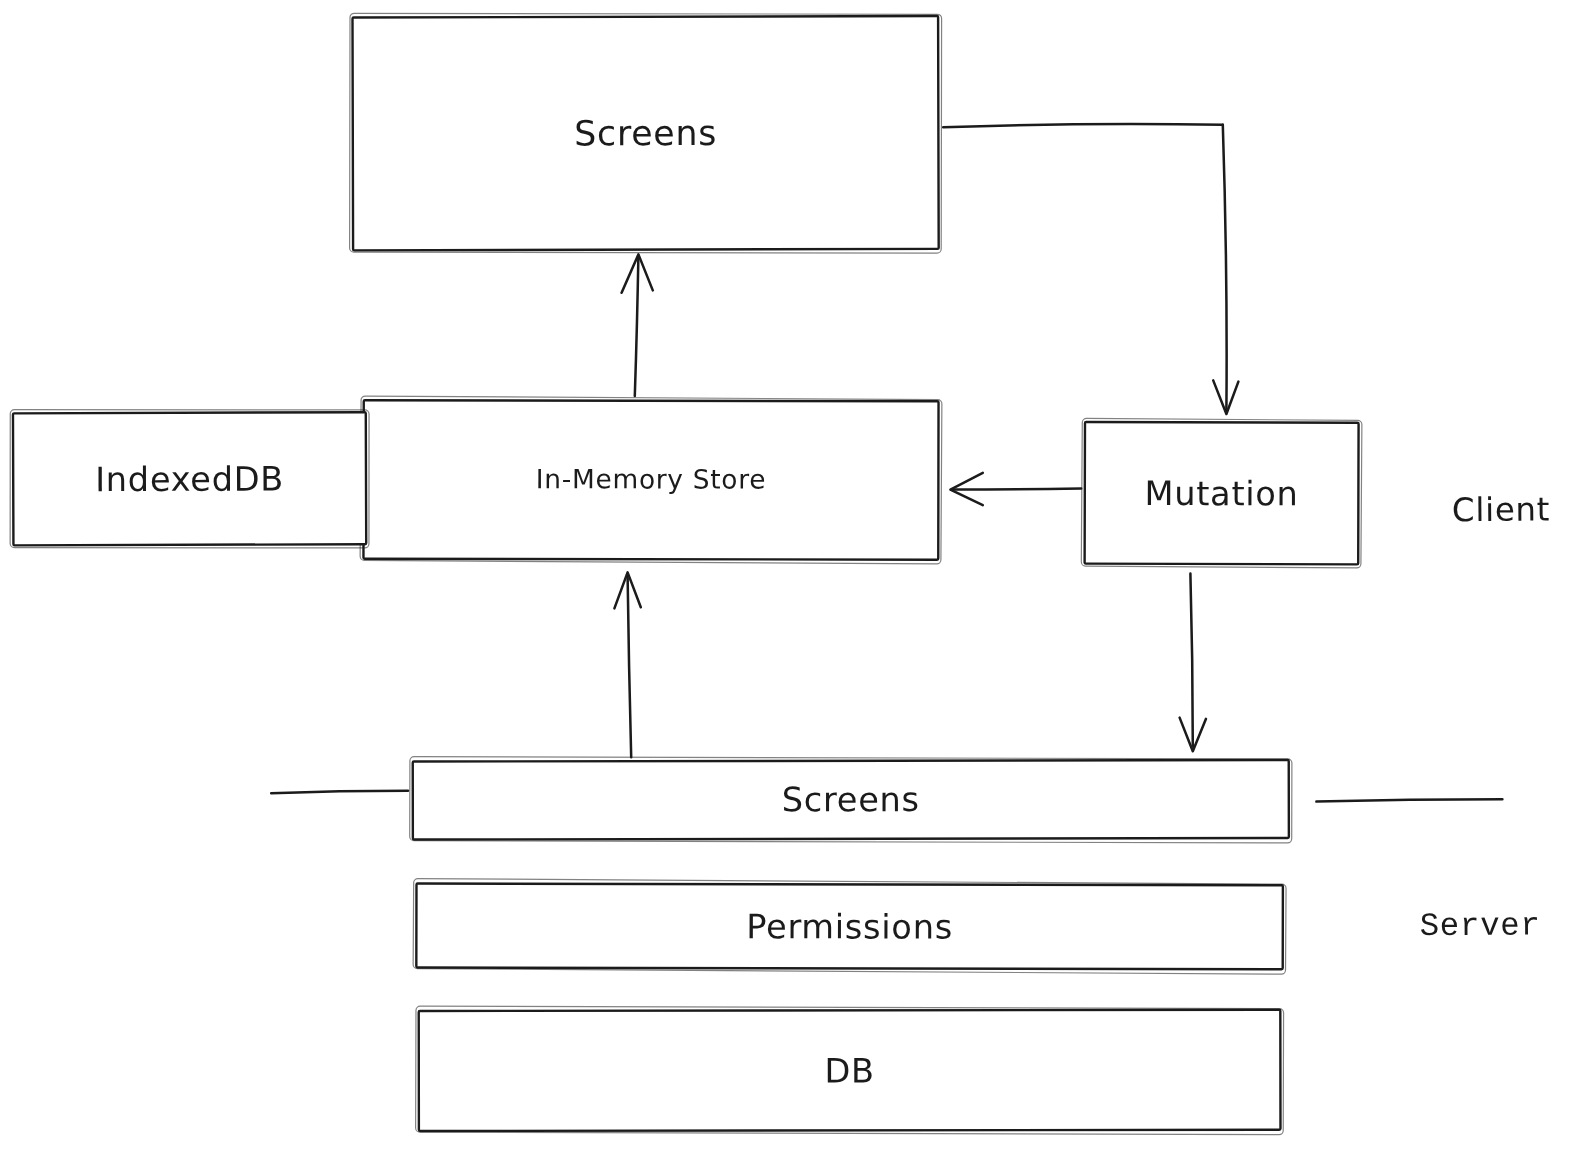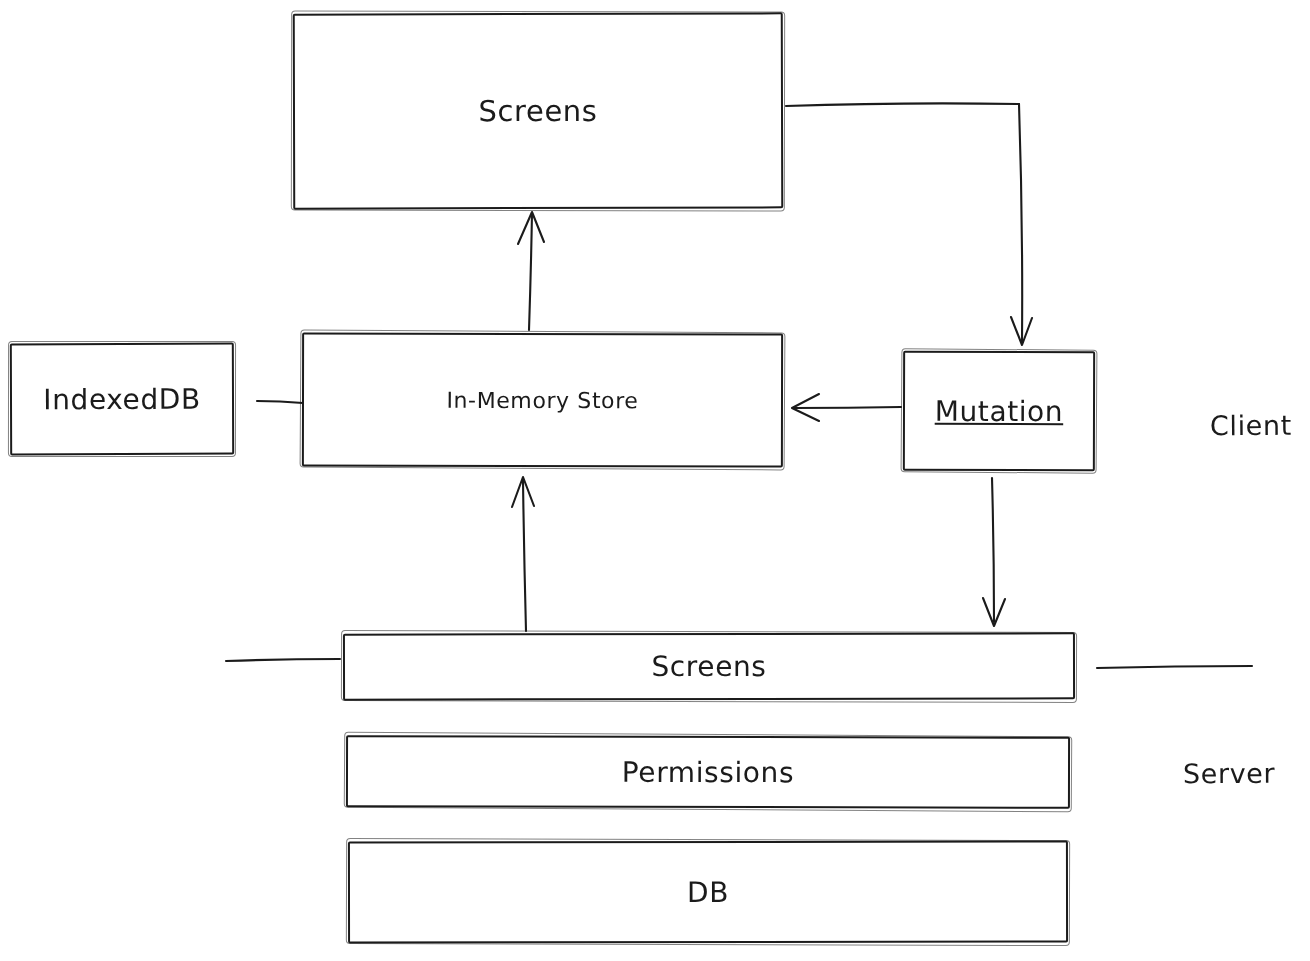--- a/index.html
+++ b/index.html
@@ -46,33 +46,33 @@
     content: "";
     position: absolute;
     inset: -4px;
     border: 1.5px solid rgba(27,27,27,0.55);
     border-radius: 4px;
     transform: rotate(0.25deg);
     pointer-events: none;
   }
   .node-screens      { left: 293px; top: 13px;  width: 490px; height: 196px; transform: rotate(-0.15deg); }
   .node-inmemory     { left: 302px; top: 333px; width: 481px; height: 134px; transform: rotate(0.1deg);  font-size: 22px; }
-  .node-indexeddb    { left: 10px;  top: 343px; width: 224px; height: 112px; transform: rotate(-0.2deg); font-size: 28px; }
-  .node-mutation     { left: 903px; top: 351px; width: 192px; height: 120px; transform: rotate(0.15deg); font-size: 28px; text-decoration: underline; }
+  .node-indexeddb    { left: 10px;  top: 343px; width: 296px; height: 112px; transform: rotate(-0.2deg); font-size: 28px; }
+  .node-mutation     { left: 903px; top: 351px; width: 230px; height: 120px; transform: rotate(0.15deg); font-size: 28px; }
   .node-sockets      { left: 343px; top: 633px; width: 732px; height: 67px;  transform: rotate(-0.1deg); font-size: 28px; }
   .node-permissions  { left: 346px; top: 736px; width: 724px; height: 72px;  transform: rotate(0.12deg); font-size: 28px; }
   .node-db           { left: 348px; top: 841px; width: 720px; height: 102px; transform: rotate(-0.08deg); font-size: 28px; }
   .side-label {
     position: absolute;
     font-size: 27px;
     letter-spacing: 0.6px;
     white-space: nowrap;
   }
   .side-label-client { left: 1210px; top: 390px; transform: rotate(-0.5deg); margin-top: 20px; }
-  .side-label-server { left: 1183px; top: 758px; transform: rotate(-0.3deg); }
+  .side-label-server { left: 1183px; top: 758px; transform: rotate(-0.3deg); font-family: Liberation Mono, monospace; }
 </style>
 </head>
 <body>
 
 <div class="canvas">
 
   <svg class="wires" width="1310" height="961" viewBox="0 0 1310 961" aria-hidden="true">
 
     <g>
       <path d="M786 106 Q 905 102 1019 104"></path>

